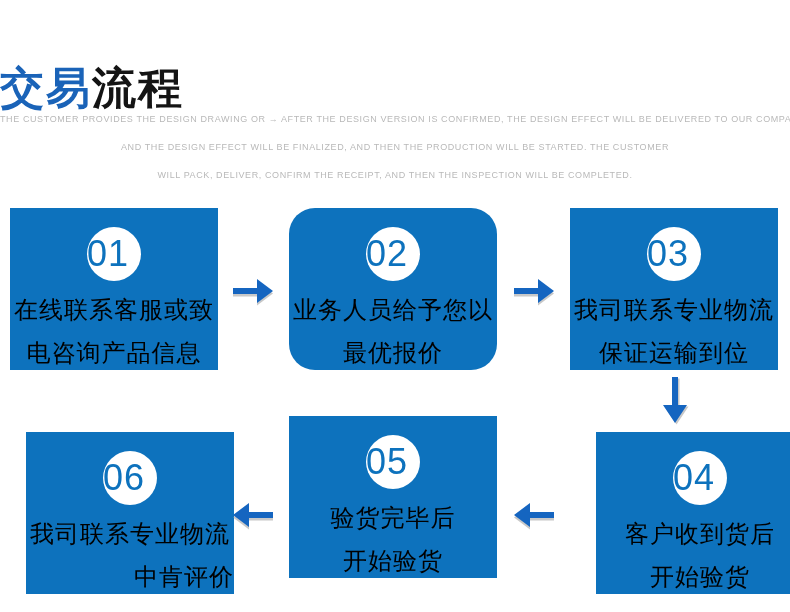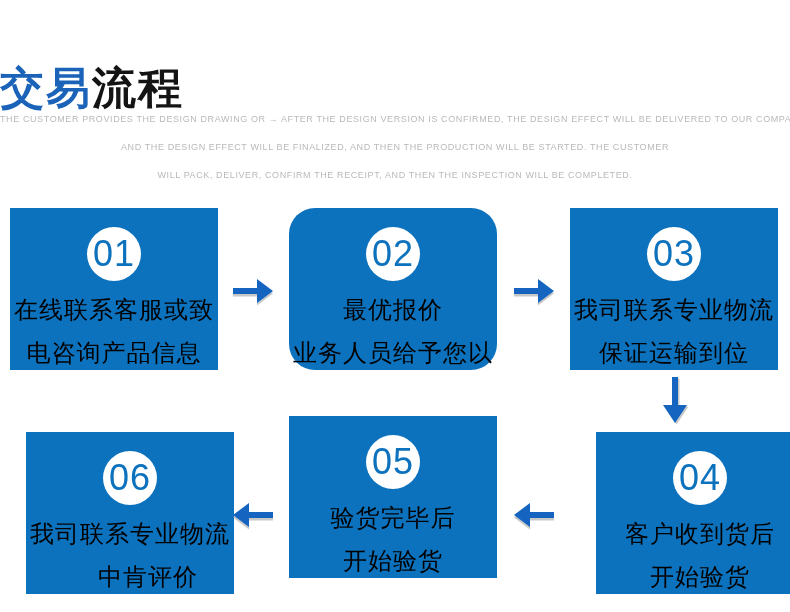--- a/index.html
+++ b/index.html
@@ -41,33 +41,33 @@
   #step-2 { left: 289px; top: 208px; border-radius: 26px; }
   #step-3 { left: 570px; top: 208px; }
   #step-4 { left: 596px; top: 432px; }
   #step-5 { left: 289px; top: 416px; }
   #step-6 { left: 26px;  top: 432px; }
 
   .num-circle {
     width: 54px; height: 54px;
     background: #ffffff; border-radius: 50%;
     margin: 19px auto 0 auto;
-    display: flex; align-items: center; justify-content: center;
+    display: flex; align-items: center; 
     color: #0d72bd;
     font-size: 36px; font-weight: 500; letter-spacing: 1px;
   }
 
   .step-text {
     margin-top: 7px;
     text-align: center;
     color: #000000;
     font-size: 24px; font-weight: 500; letter-spacing: 1px;
   }
   .step-text .tline { display: block; height: 43px; line-height: 43px; }
-  .step.align-left-l2 .tline.l2 { text-align: center; padding-left: 28px; margin-left: 8px; }
+  .step.align-left-l2 .tline.l2 { text-align: right; padding-left: 28px; margin-left: 8px; }
 
   
   .arrow { position: absolute; }
   #arrow-1 { left: 233px; top: 274px; }            
   #arrow-2 { left: 514px; top: 274px; }            
   #arrow-3 { left: 660px; top: 377px; }            
   #arrow-4 { left: 514px; top: 498px; }            
   #arrow-5 { left: 233px; top: 498px; }            
   .arrow svg { display: block; }
   .arrow-shadow { fill: #9b9b9b; opacity: 0.55; }
@@ -94,22 +94,22 @@
     <span class="tline l1">在线联系客服或致</span>
     <span class="tline l2">电咨询产品信息</span>
   </div>
 </div>
 
 <div class="step" id="step-2">
   <div class="num-circle">
     <span>02</span>
   </div>
   <div class="step-text">
+    <span class="tline l1">业务人员给予您以</span>
     <span class="tline l2">最优报价</span>
-    <span class="tline l1">业务人员给予您以</span>
   </div>
 </div>
 
 <div class="step" id="step-3">
   <div class="num-circle">
     <span>03</span>
   </div>
   <div class="step-text">
     <span class="tline l1">我司联系专业物流</span>
     <span class="tline l2">保证运输到位</span>

